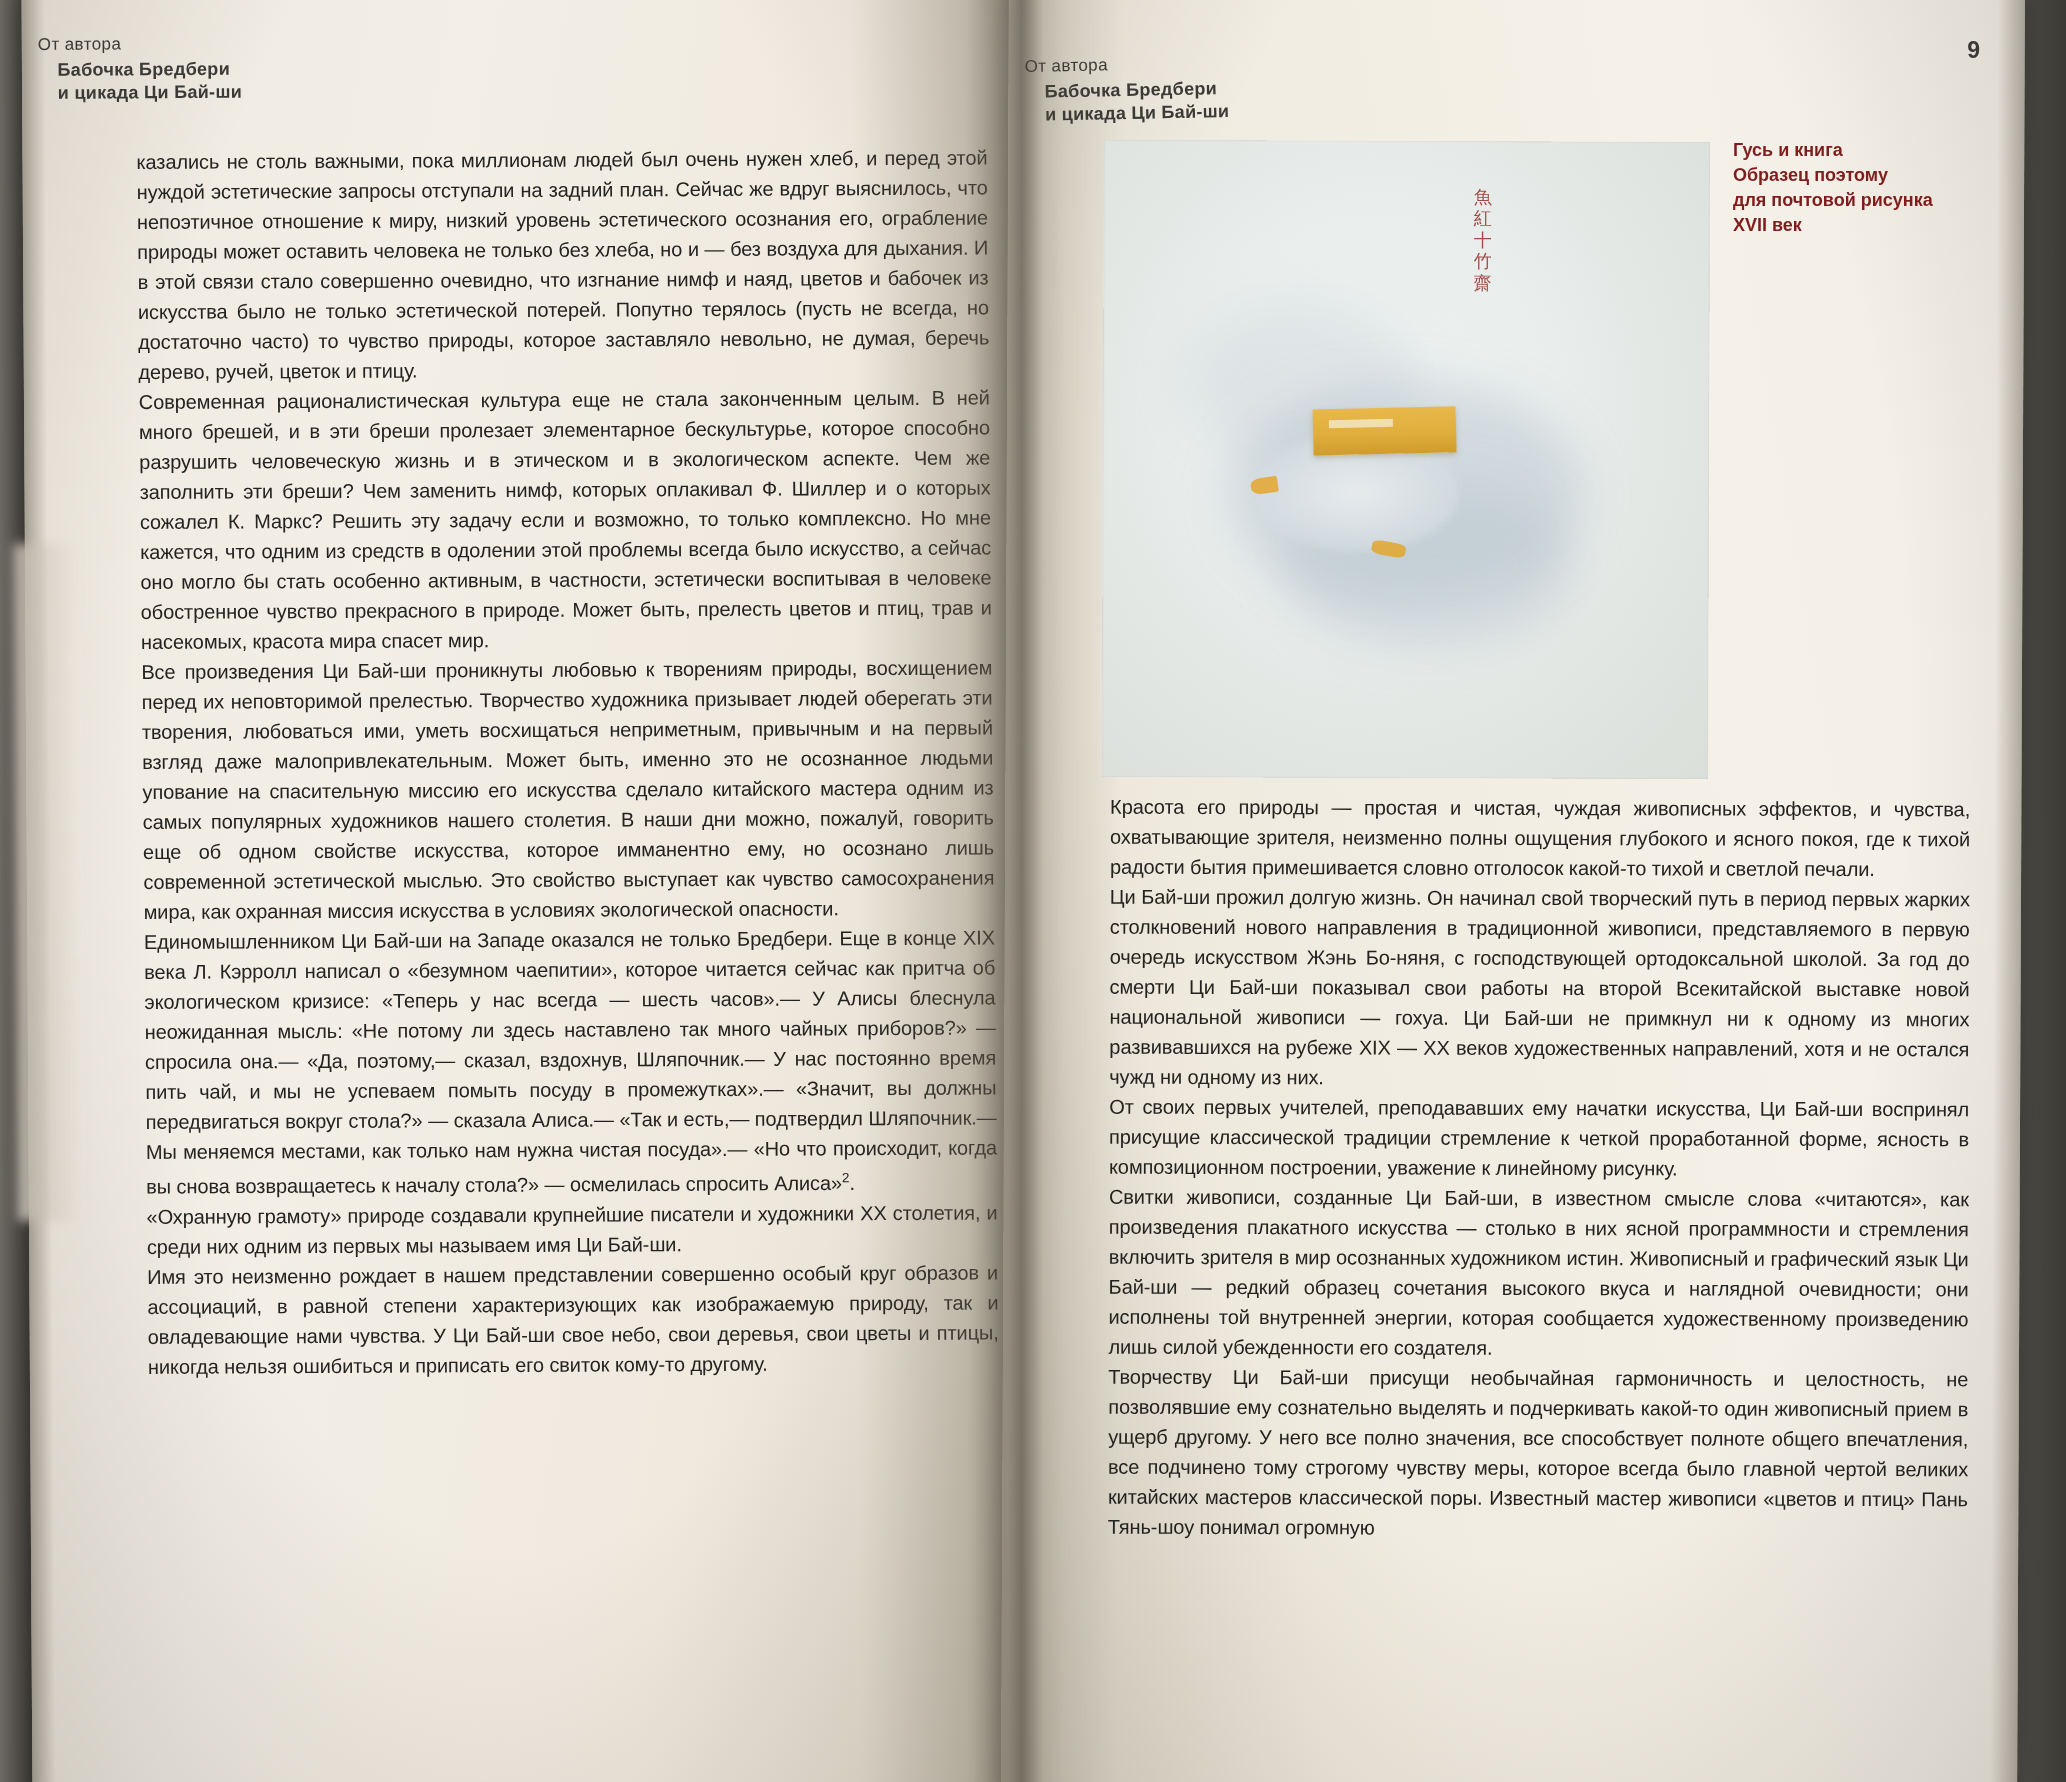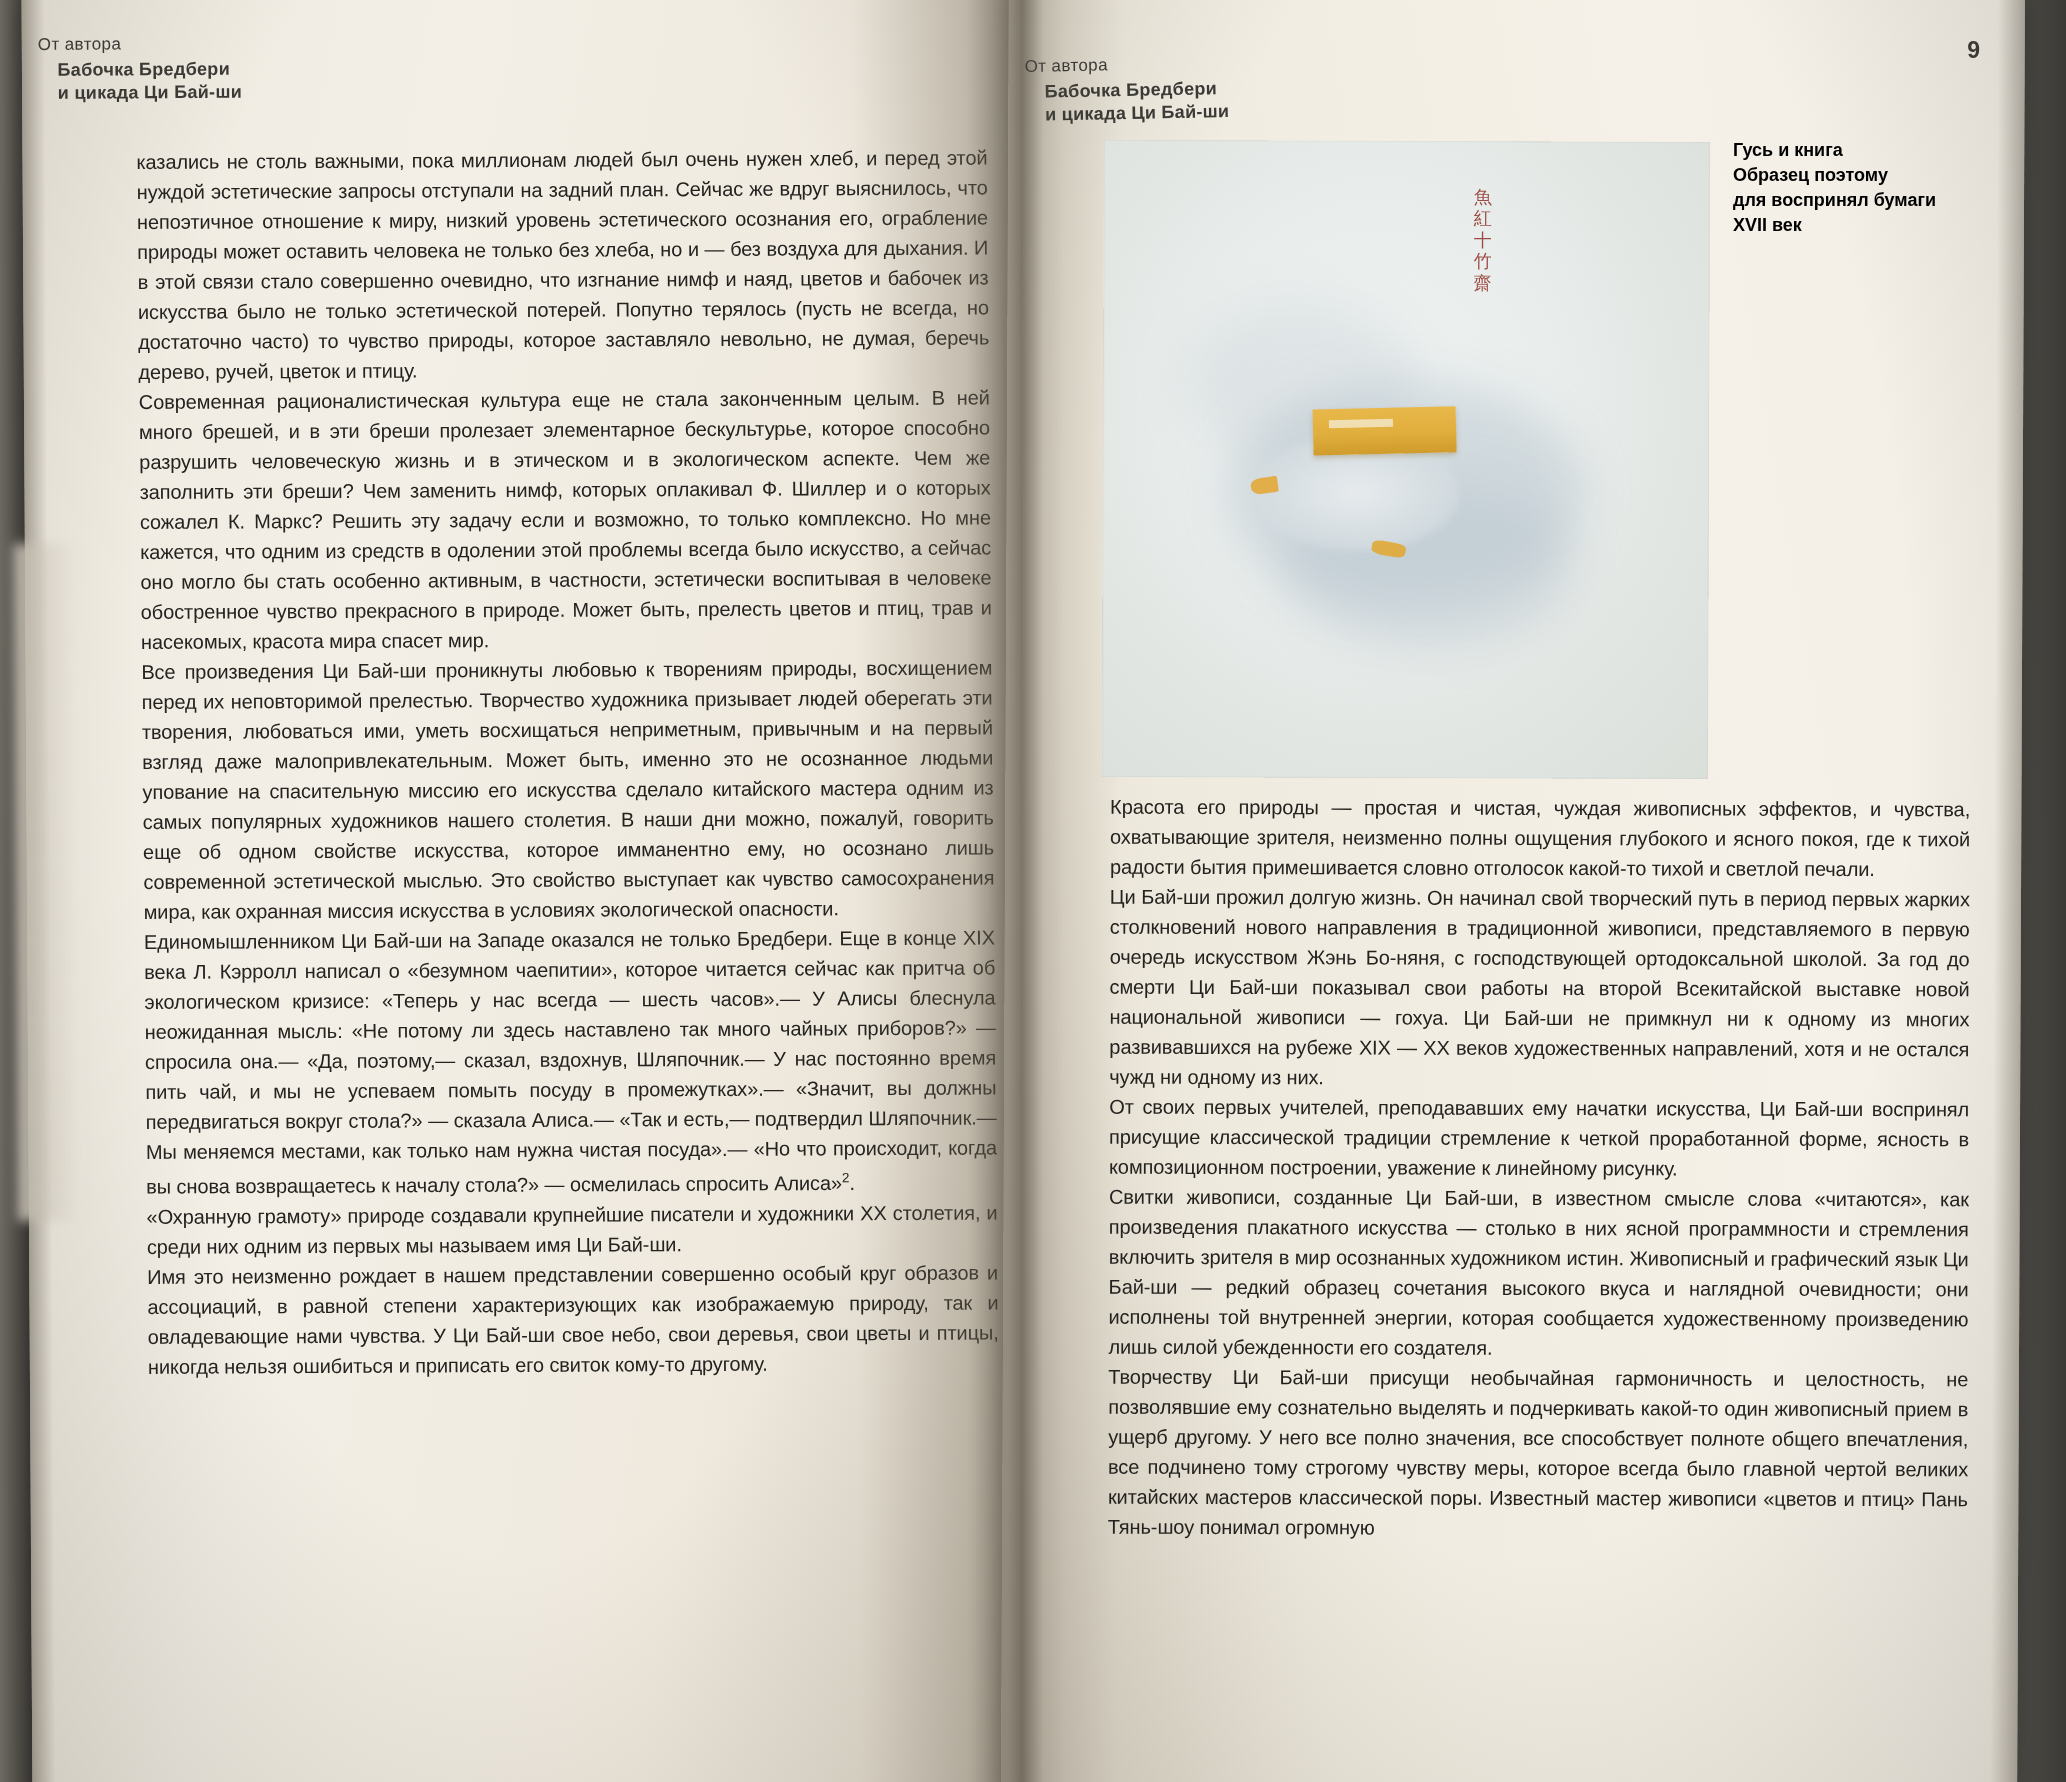--- a/index.html
+++ b/index.html
@@ -155,21 +155,21 @@
 
   
   #caption {
     position: absolute;
     left: 1733px;
     top: 138px;
     width: 267px;
     font-size: 18px;
     line-height: 25px;
     font-weight: bold;
-    color: #000000;
+    color: #7f1d1d;
   }
 
   
   #plate {
     position: absolute;
     left: 1103px;
     top: 141px;
     width: 606px;
     height: 637px;
     background:
@@ -337,21 +337,21 @@
       <span>紅</span>
       <span>十</span>
       <span>竹</span>
       <span>齋</span>
     </div>
   </div>
 
   <div id="caption">
     <div>Гусь и книга</div>
     <div>Образец поэтому</div>
-    <div>для воспринял бумаги</div>
+    <div>для почтовой рисунка</div>
     <div>XVII век</div>
   </div>
 
   <div class="body-col" id="col-right">
     <p>Красота его природы — простая и чистая, чуждая живописных эффектов, и чувства, охватывающие зрителя, неизменно полны ощущения глубокого и ясного покоя, где к тихой радости бытия примешивается словно отголосок какой-то тихой и светлой печали.</p>
     <p>Ци Бай-ши прожил долгую жизнь. Он начинал свой творческий путь в период первых жарких столкновений нового направления в традиционной живописи, представляемого в первую очередь искусством Жэнь Бо-няня, с господствующей ортодоксальной школой. За год до смерти Ци Бай-ши показывал свои работы на второй Всекитайской выставке новой национальной живописи — гохуа. Ци Бай-ши не примкнул ни к одному из многих развивавшихся на рубеже XIX — XX веков художественных направлений, хотя и не остался чужд ни одному из них.</p>
     <p>От своих первых учителей, преподававших ему начатки искусства, Ци Бай-ши воспринял присущие классической традиции стремление к четкой проработанной форме, ясность в композиционном построении, уважение к линейному рисунку.</p>
     <p>Свитки живописи, созданные Ци Бай-ши, в известном смысле слова «читаются», как произведения плакатного искусства — столько в них ясной программности и стремления включить зрителя в мир осознанных художником истин. Живописный и графический язык Ци Бай-ши — редкий образец сочетания высокого вкуса и наглядной очевидности; они исполнены той внутренней энергии, которая сообщается художественному произведению лишь силой убежденности его создателя.</p>
     <p>Творчеству Ци Бай-ши присущи необычайная гармоничность и целостность, не позволявшие ему сознательно выделять и подчеркивать какой-то один живописный прием в ущерб другому. У него все полно значения, все способствует полноте общего впечатления, все подчинено тому строгому чувству меры, которое всегда было главной чертой великих китайских мастеров классической поры. Известный мастер живописи «цветов и птиц» Пань Тянь-шоу понимал огромную</p>
   </div>

